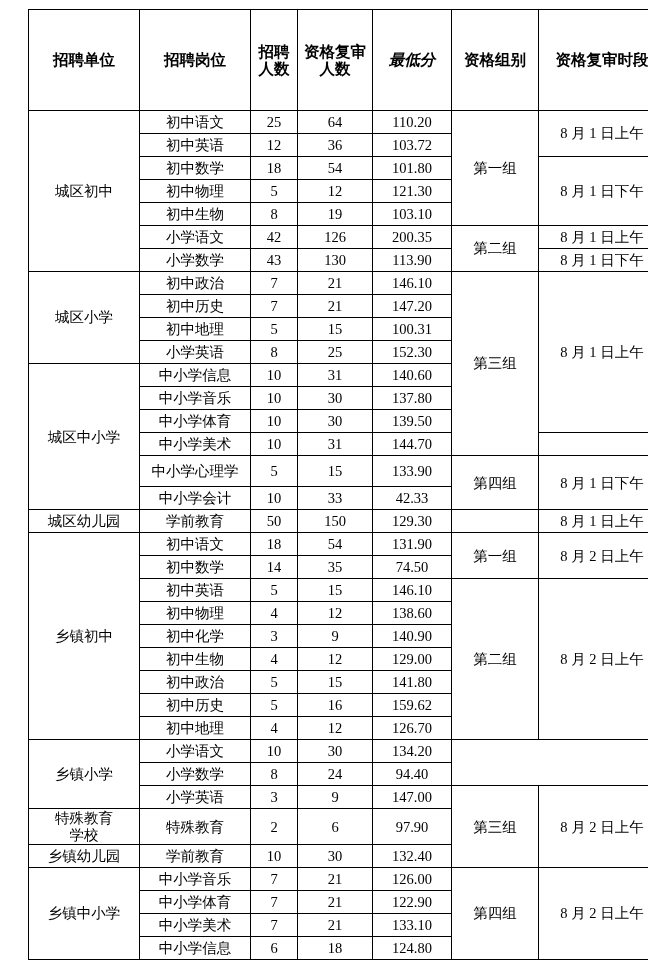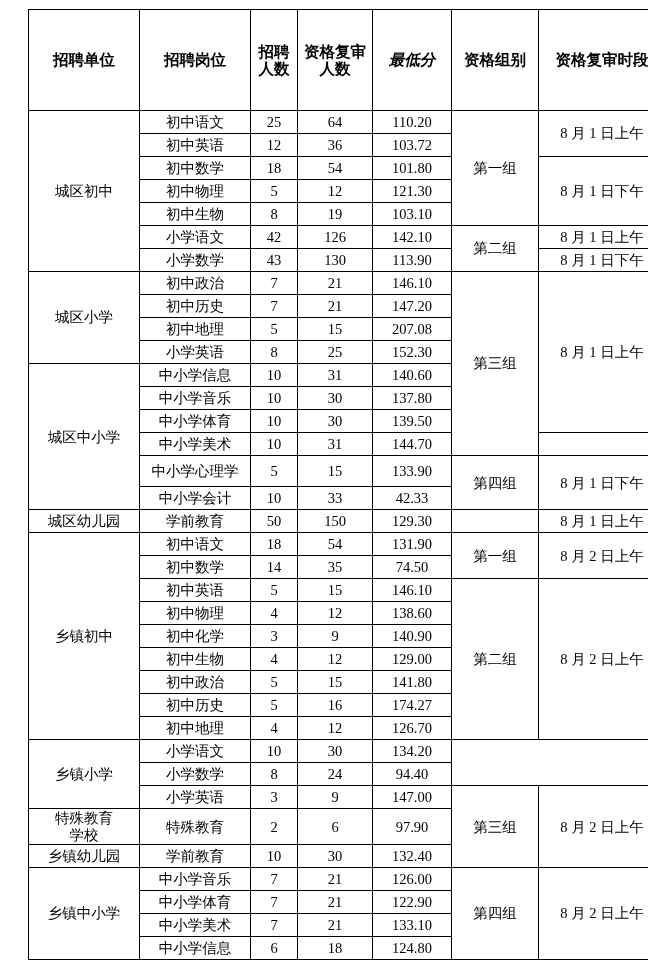--- a/index.html
+++ b/index.html
@@ -119,21 +119,21 @@
         <tr>
           <td class="post">初中生物</td>
           <td class="num">8</td>
           <td class="review">19</td>
           <td class="score">103.10</td>
         </tr>
         <tr>
           <td class="post">小学语文</td>
           <td class="num">42</td>
           <td class="review">126</td>
-          <td class="score">142.10</td>
+          <td class="score">200.35</td>
           <td class="group" rowspan="2">第二组</td>
           <td class="time">8 月 1 日上午</td>
         </tr>
         <tr>
           <td class="post">小学数学</td>
           <td class="num">43</td>
           <td class="review">130</td>
           <td class="score">113.90</td>
           <td class="time">8 月 1 日下午</td>
         </tr>
@@ -149,21 +149,21 @@
         <tr>
           <td class="post">初中历史</td>
           <td class="num">7</td>
           <td class="review">21</td>
           <td class="score">147.20</td>
         </tr>
         <tr>
           <td class="post">初中地理</td>
           <td class="num">5</td>
           <td class="review">15</td>
-          <td class="score">207.08</td>
+          <td class="score">100.31</td>
         </tr>
         <tr>
           <td class="post">小学英语</td>
           <td class="num">8</td>
           <td class="review">25</td>
           <td class="score">152.30</td>
         </tr>
         <tr>
           <td class="unit" rowspan="6">城区中小学</td>
           <td class="post">中小学信息</td>
@@ -257,21 +257,21 @@
         <tr>
           <td class="post">初中政治</td>
           <td class="num">5</td>
           <td class="review">15</td>
           <td class="score">141.80</td>
         </tr>
         <tr>
           <td class="post">初中历史</td>
           <td class="num">5</td>
           <td class="review">16</td>
-          <td class="score">174.27</td>
+          <td class="score">159.62</td>
         </tr>
         <tr>
           <td class="post">初中地理</td>
           <td class="num">4</td>
           <td class="review">12</td>
           <td class="score">126.70</td>
         </tr>
         <tr>
           <td class="unit" rowspan="3">乡镇小学</td>
           <td class="post">小学语文</td>

